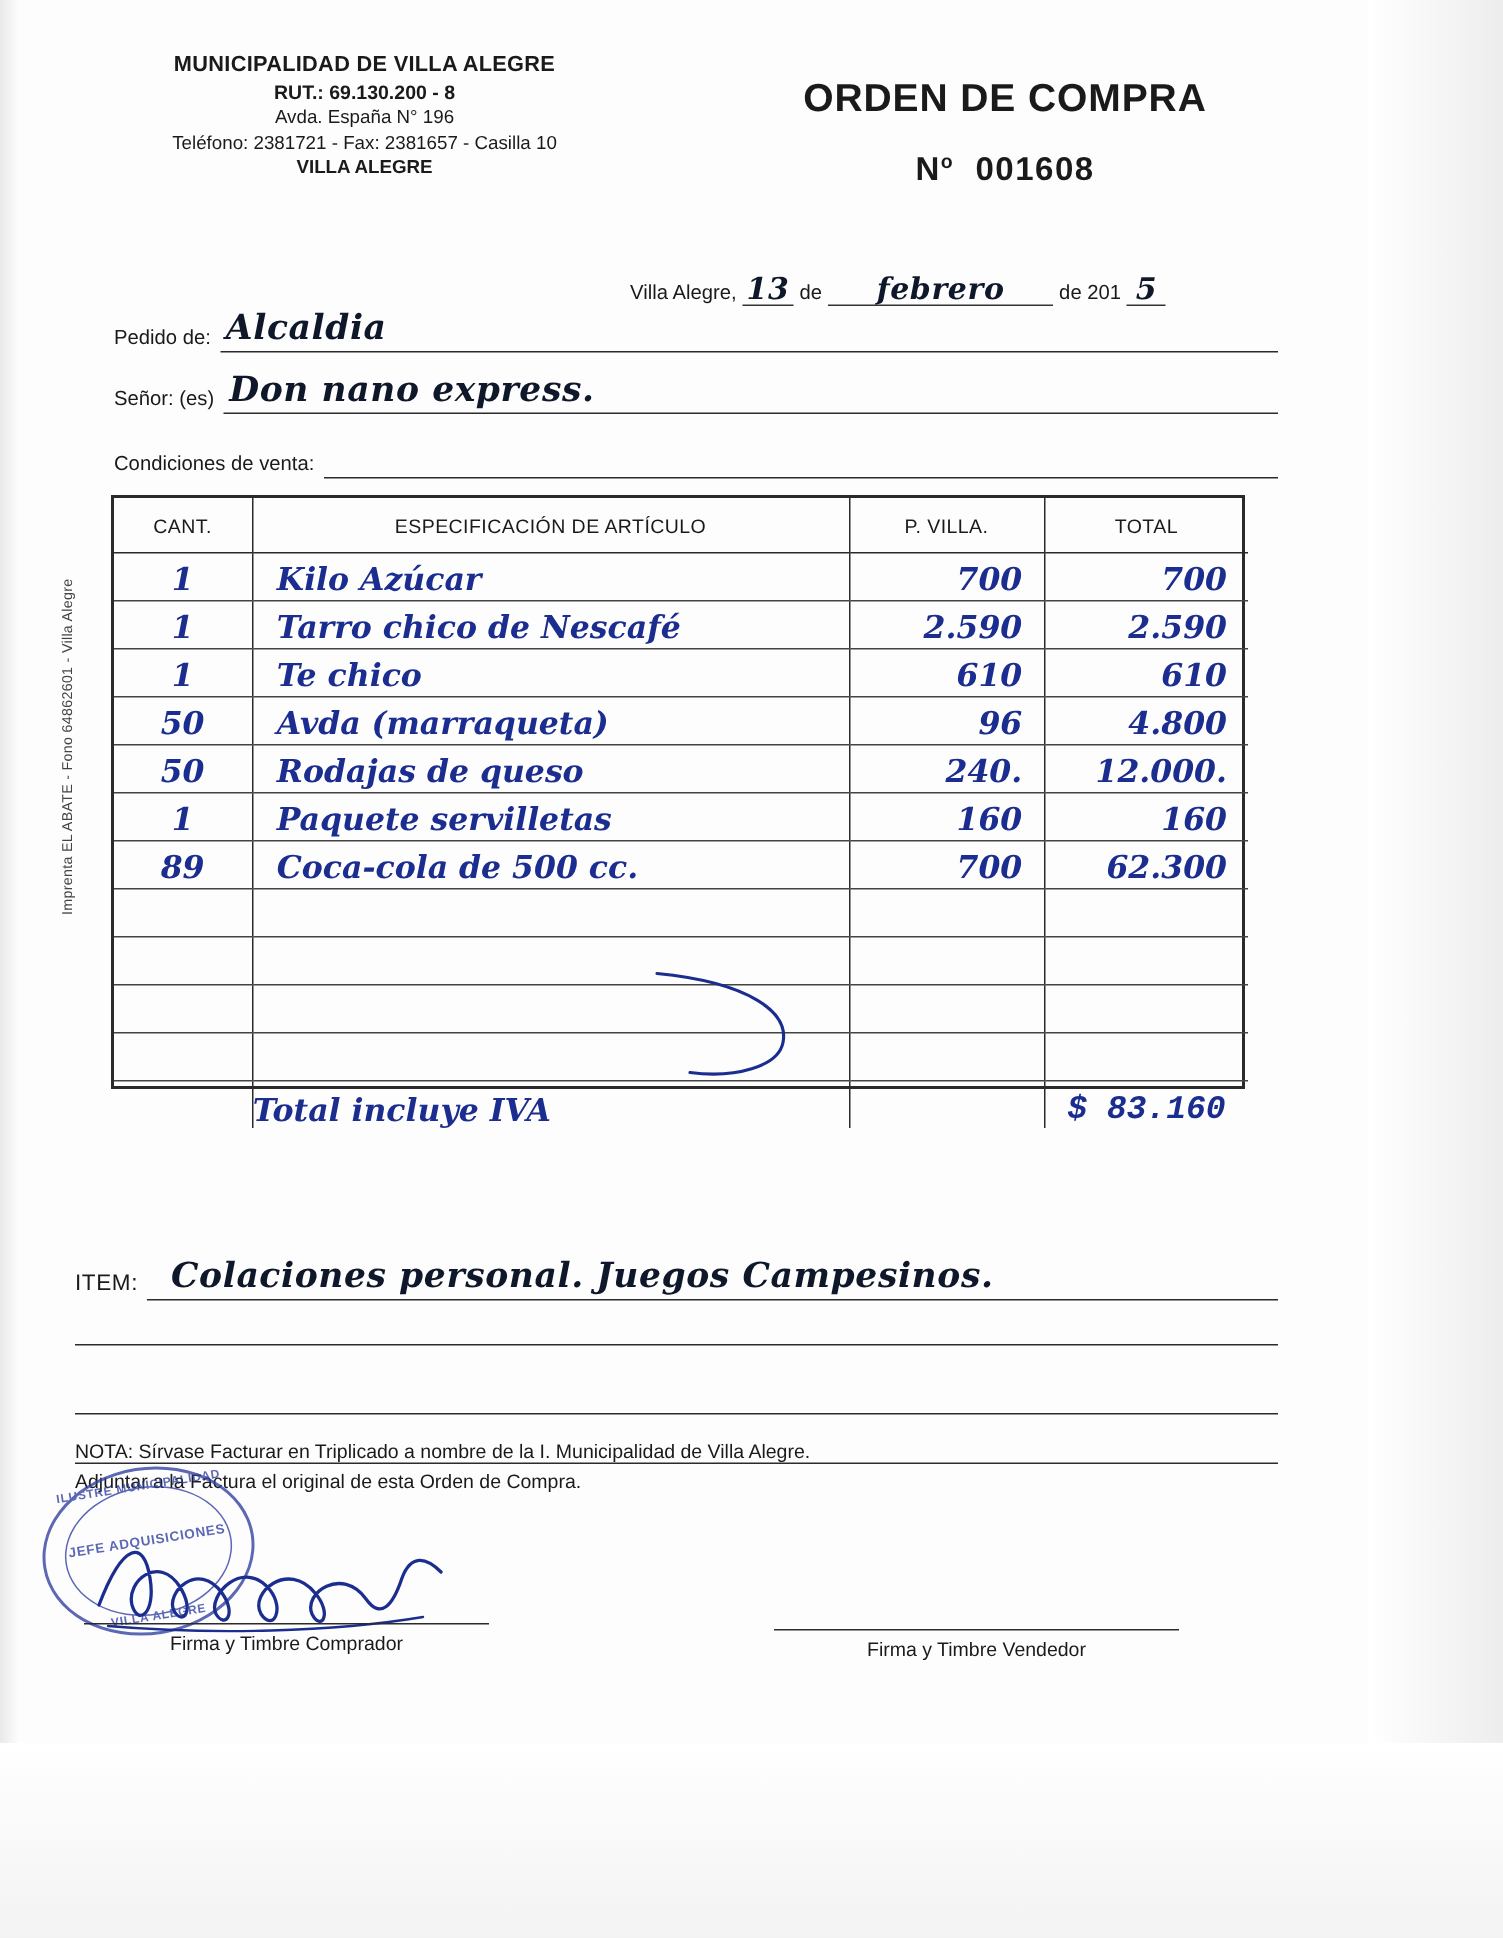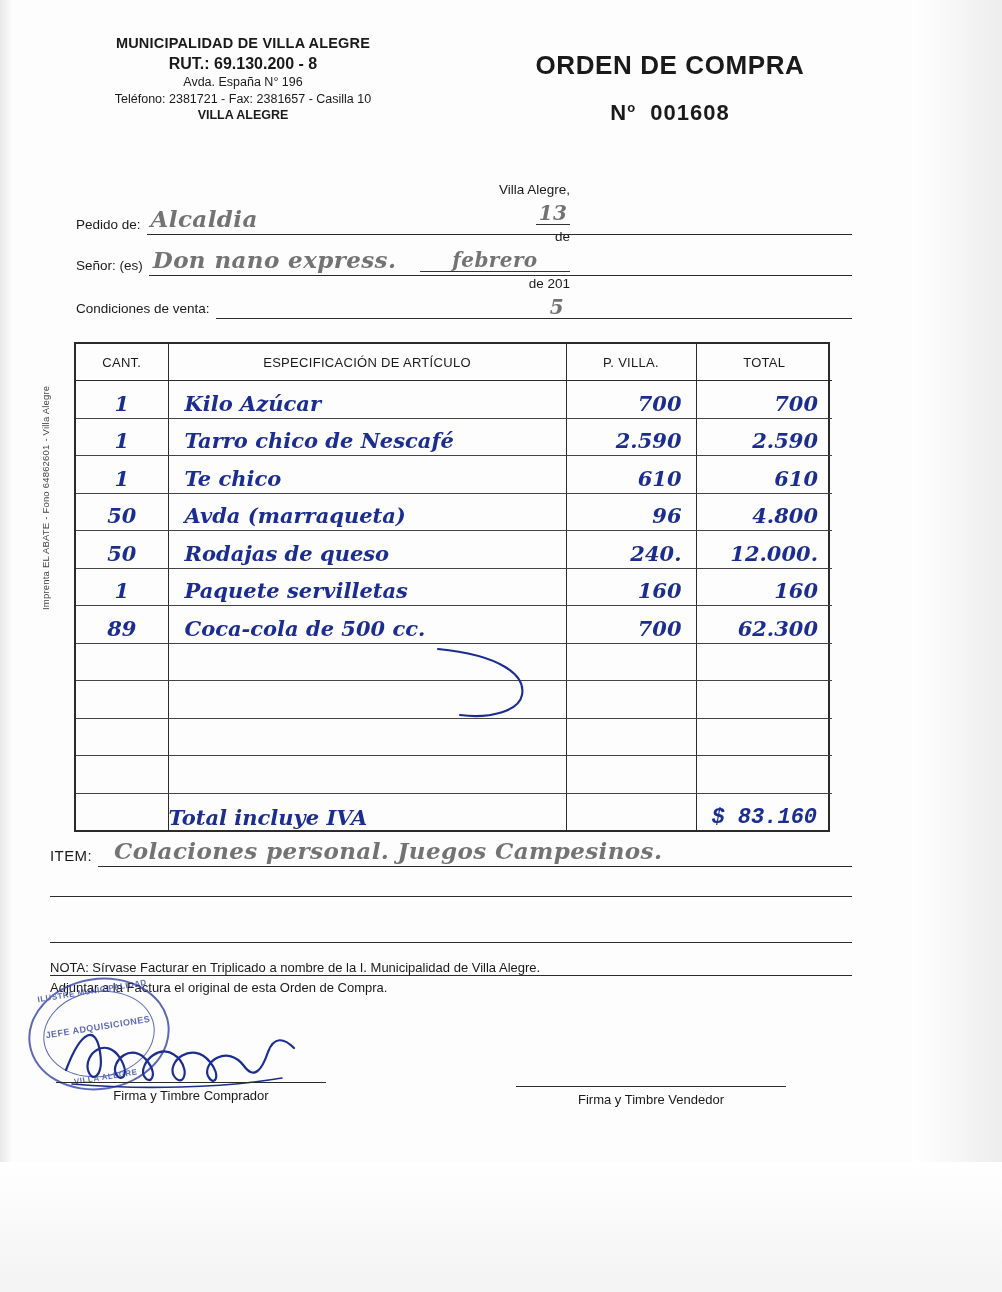--- a/index.html
+++ b/index.html
@@ -45,21 +45,21 @@
     width: 330px;
     text-align: center;
     line-height: 1.32;
   }
   .org-name {
     font-size: 14.5px;
     font-weight: bold;
     letter-spacing: 0.2px;
   }
   .org-rut {
-    font-size: 16px;
+    font-size: 13px;
     font-weight: bold;
   }
   .org-line {
     font-size: 12.5px;
   }
   .org-city {
     font-size: 12.5px;
     font-weight: bold;
   }
 
@@ -84,36 +84,35 @@
     letter-spacing: 1px;
   }
   .doc-number sup {
     font-size: 13px;
     vertical-align: super;
   }
 
   
   .hw {
     font-family: "DejaVu Serif", serif;
-    color: #737373;
+    color: #0f172a;
     font-style: italic;
     font-weight: 600;
     letter-spacing: 0.4px;
   }
 
   
   .date-row {
     position: absolute;
     left: 420px;
     top: 182px;
     font-size: 13.5px;
     display: flex;
     align-items: flex-end;
     gap: 4px;
-    flex-direction: column;
   }
   .date-row .lbl { padding-bottom: 2px; }
   .date-day {
     display: inline-block;
     min-width: 34px;
     text-align: center;
     font-size: 20px;
     border-bottom: 1px solid #333;
     line-height: 1;
     padding-bottom: 1px;
@@ -167,24 +166,23 @@
   #row-pedido { top: 208px; }
   #row-senor  { top: 249px; }
   #row-cond   { top: 292px; }
 
   
   .table-wrap {
     position: absolute;
     left: 74px;
     top: 330px;
     width: 756px;
-    height: 490px;
+    height: 396px;
     border: 2.2px solid #2a2a2a;
     box-sizing: border-box;
-    margin-top: 12px;
   }
   .tbl {
     width: 100%;
     height: 100%;
     border-collapse: collapse;
     table-layout: fixed;
   }
   .tbl col.c-cant  { width: 92px; }
   .tbl col.c-spec  { width: 398px; }
   .tbl col.c-unit  { width: 130px; }

